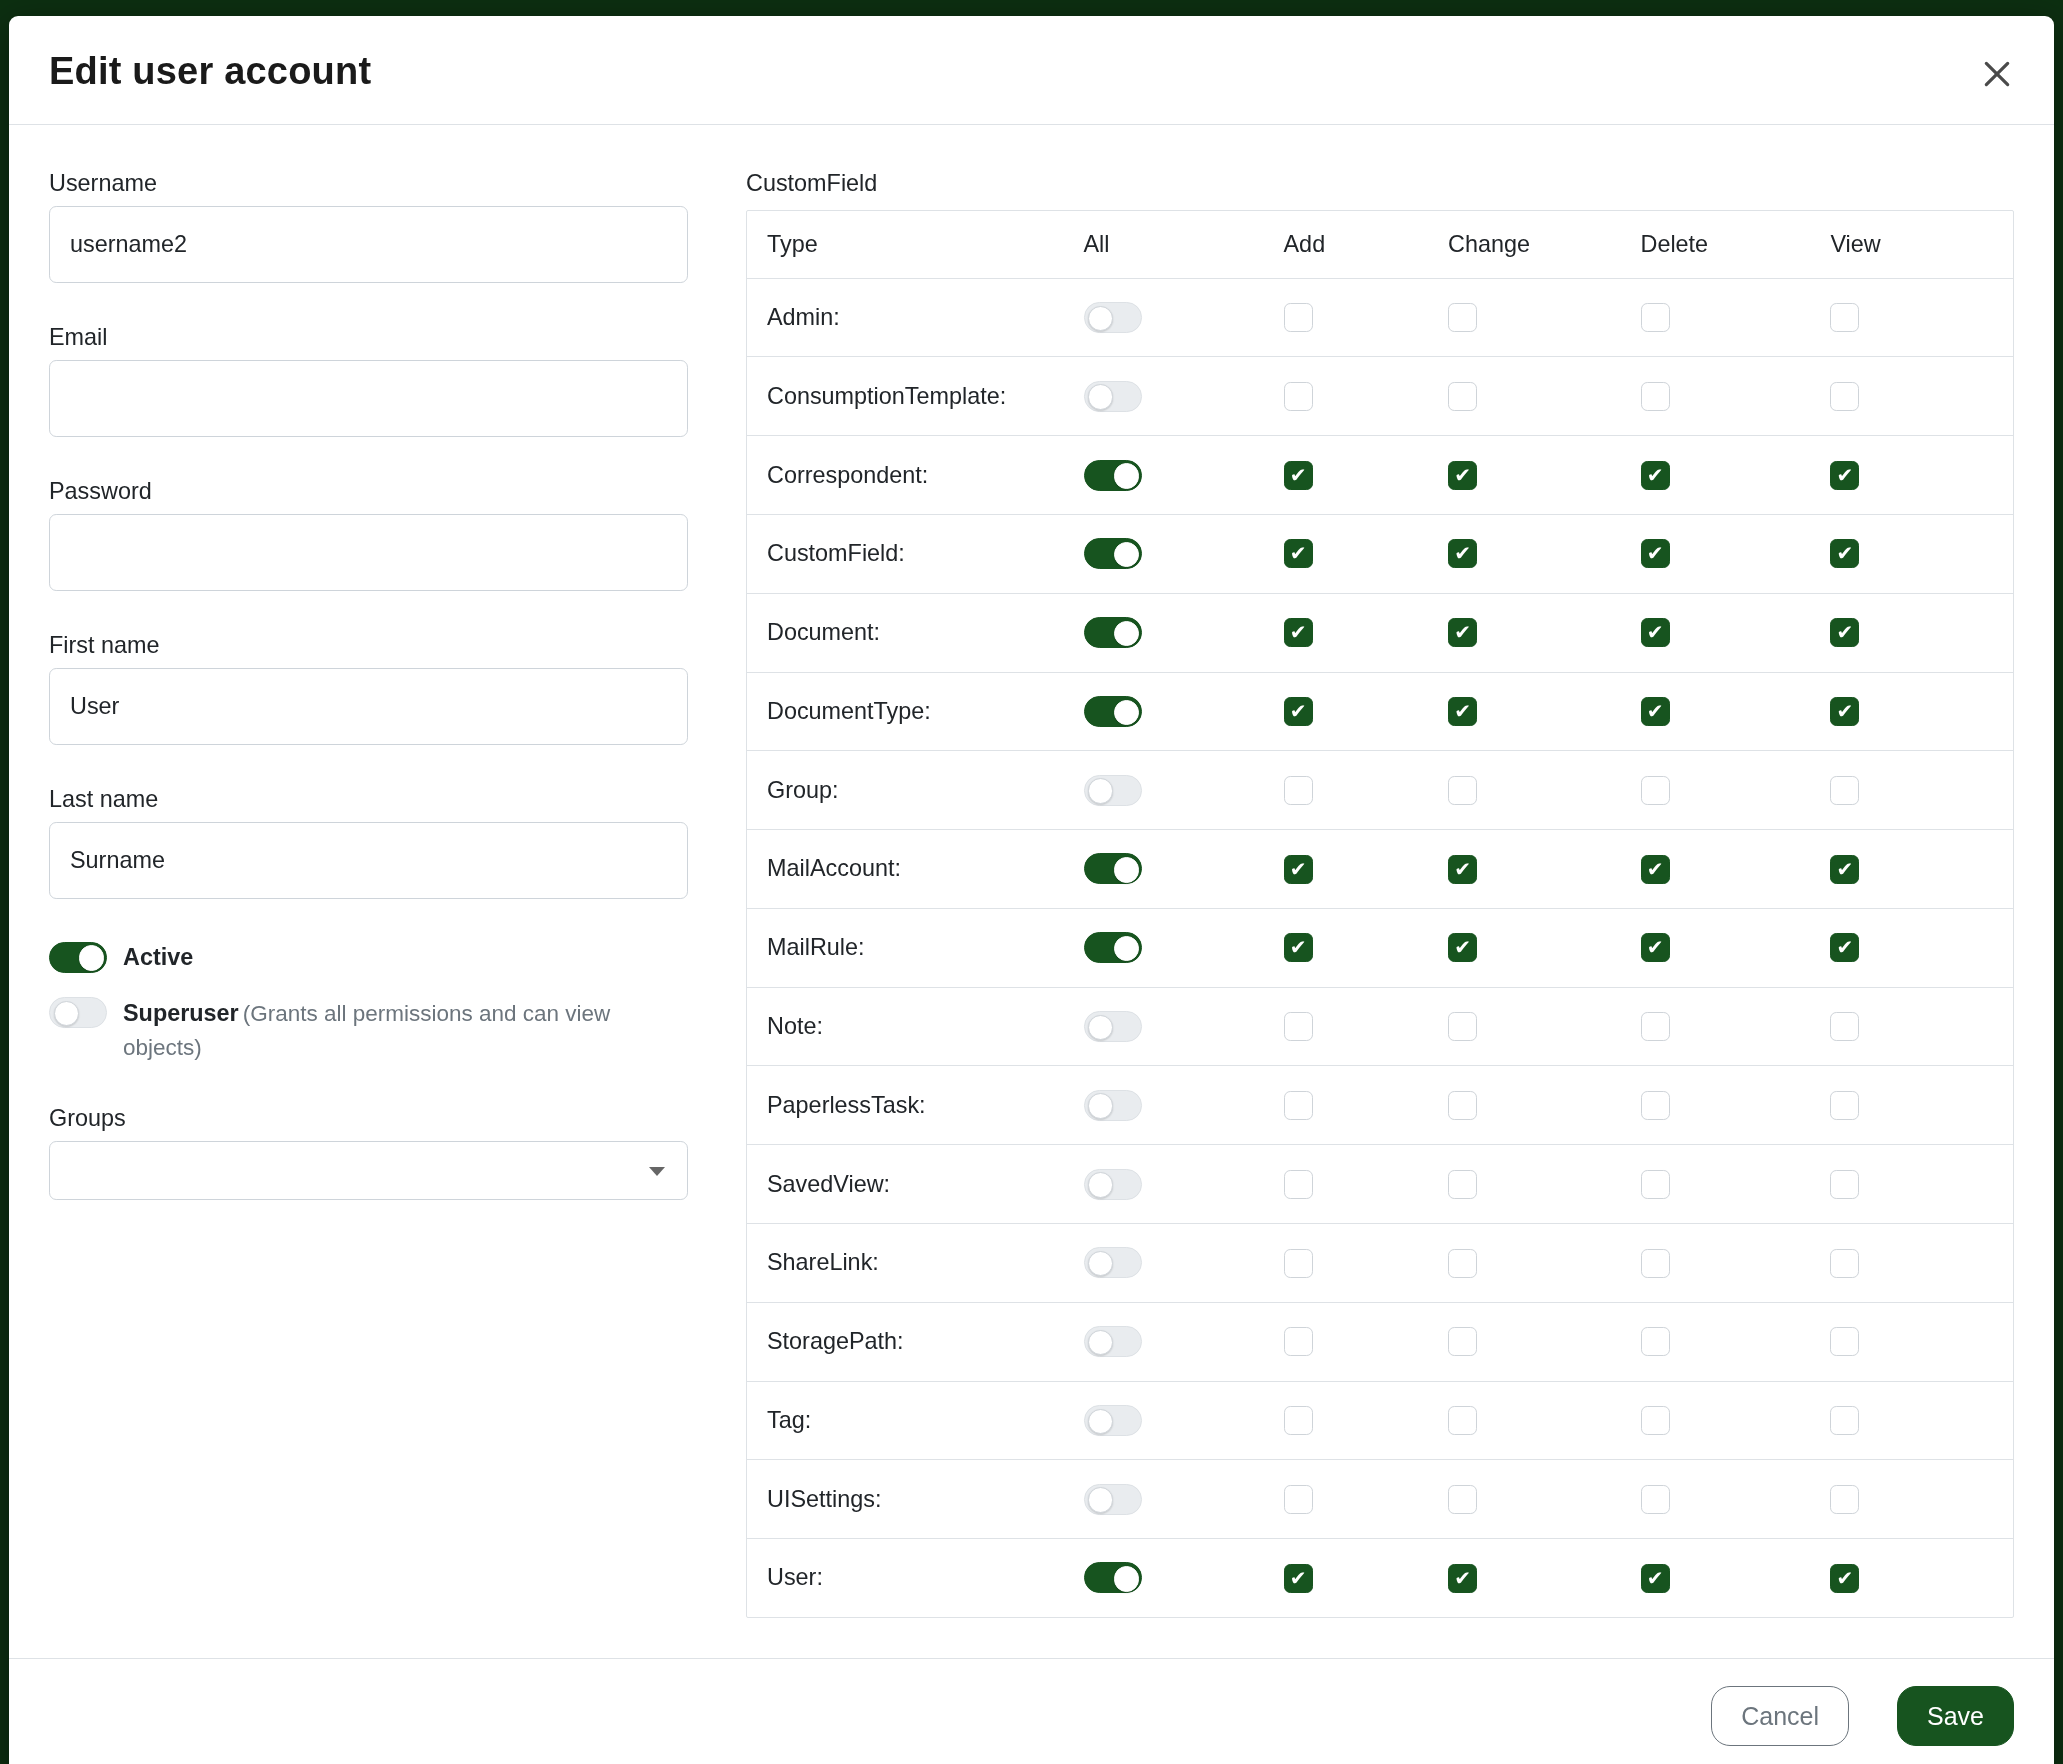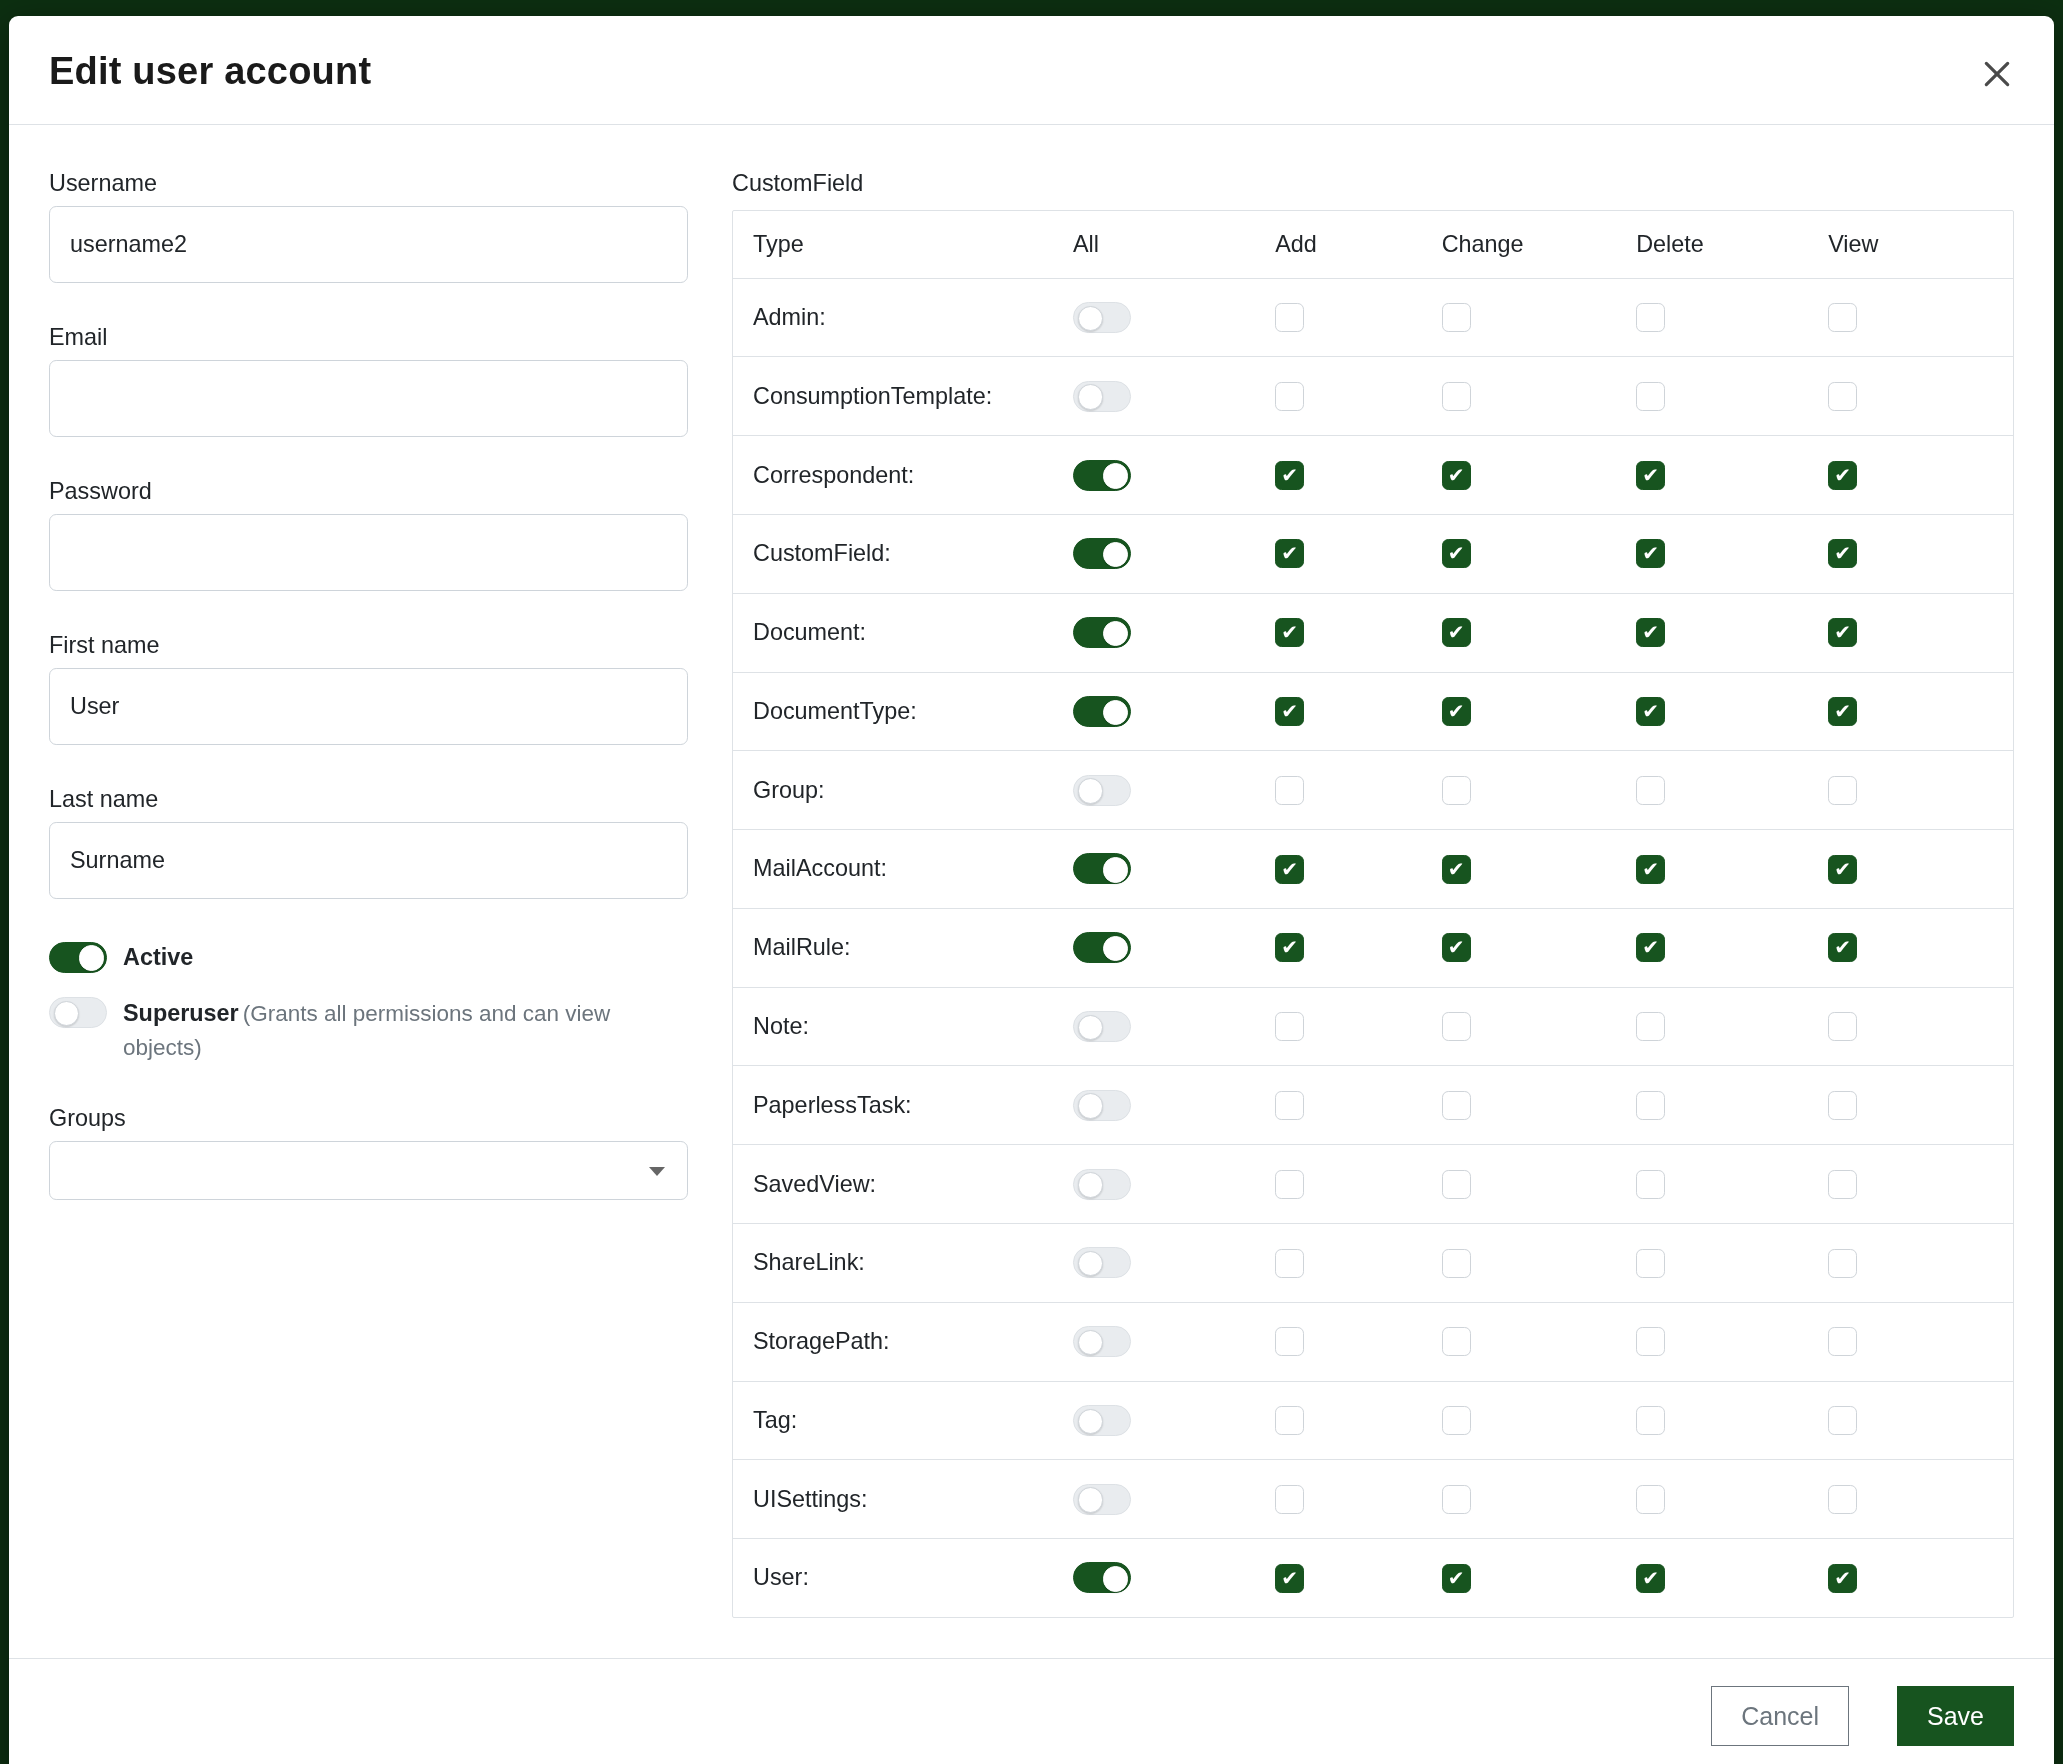--- a/index.html
+++ b/index.html
@@ -39,21 +39,21 @@
     position:absolute;top:36px;right:36px;
     width:43px;height:43px;border:none;background:transparent;cursor:pointer;
     display:flex;align-items:center;justify-content:center;
   }
   .close-btn svg{width:32px;height:32px;stroke:#4a4a4a;stroke-width:2.4;fill:none;stroke-linecap:round;}
   
   .modal-body{
     flex:1 1 auto;
     display:flex;
     padding:45px 40px 0 40px;
-    gap:44px;
+    gap:58px;
     align-items:flex-start;
   }
   .left-col{flex:0 0 639px;}
   .right-col{flex:1 1 auto;}
   .form-group{margin-bottom:41px;}
   .form-label{display:block;font-size:23.4px;margin-bottom:9px;color:var(--text);}
   .text-input{
     width:100%;height:77px;
     border:0.9px solid var(--input-border);
     border-radius:7.2px;
@@ -134,21 +134,21 @@
   
   .modal-footer{
     flex:0 0 auto;
     margin-top:auto;
     border-top:0.9px solid var(--border);
     padding:27px 40px;
     display:flex;justify-content:flex-end;gap:20px;align-items:center;
   }
   .btn{
     font-family:inherit;font-size:25px;
-    padding:14.4px 29px;border-radius:0;cursor:pointer;
+    padding:14.4px 29px;border-radius:19px;cursor:pointer;
   }
   .btn-cancel{background:#fff;border:0.9px solid var(--muted);color:var(--muted);}
   .btn-save{background:var(--accent);border:0.9px solid var(--accent);color:#fff;margin-left:28px;}
 </style>
 </head>
 <body>
 
 <div class="backdrop">
   <div class="modal">
 

